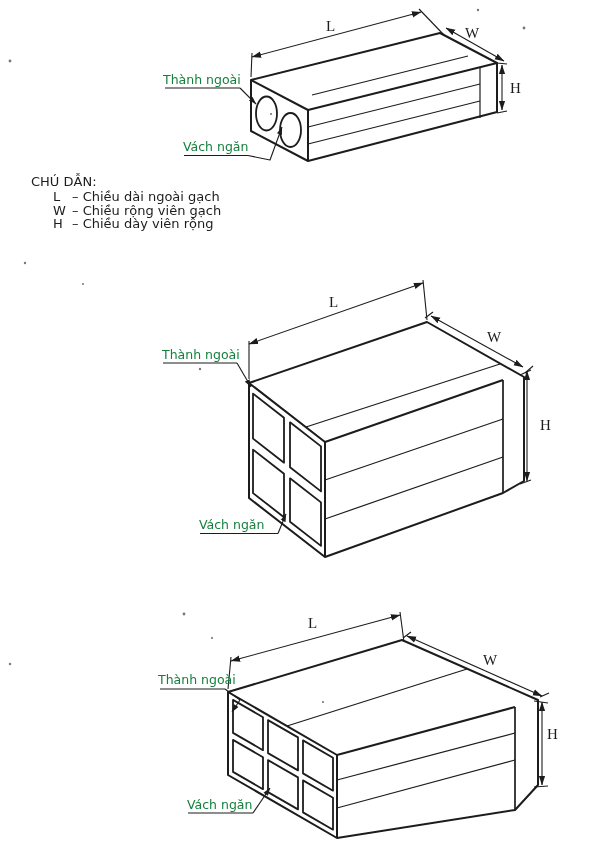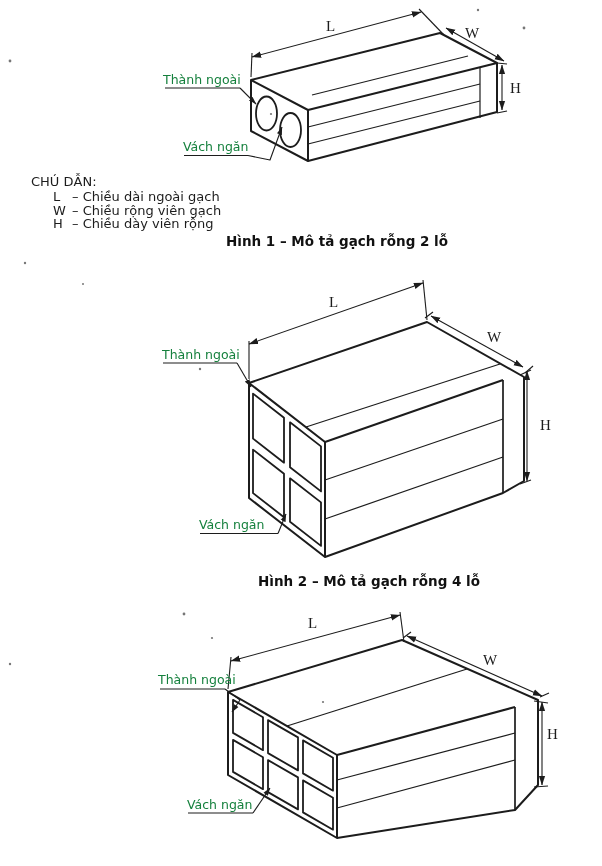--- a/index.html
+++ b/index.html
@@ -178,22 +178,20 @@
         <span class="sym">W</span>
         <span>– Chiều rộng viên gạch</span>
       </div>
       <div class="legend-row">
         <span class="sym">H</span>
         <span>– Chiều dày viên rộng</span>
       </div>
     </div>
   </div>
 
-  <div class="caption" style="left:187px;top:233px;">Hình 1 – Mô tả gạch rỗng 2 lỗ</div>
-  <div class="caption" style="left:219px;top:573px;">Hình 2 – Mô tả gạch rỗng 4 lỗ</div>
 
   <div class="lbl" style="left:162px;top:348px;">Thành ngoài</div>
   <div class="lbl" style="left:199px;top:518px;">Vách ngăn</div>
   <div class="dim" style="left:329px;top:295px;">L</div>
   <div class="dim" style="left:487px;top:330px;">W</div>
   <div class="dim" style="left:540px;top:418px;">H</div>
 
   <div class="lbl" style="left:158px;top:673px;">Thành ngoài</div>
   <div class="lbl" style="left:187px;top:798px;">Vách ngăn</div>
   <div class="dim" style="left:308px;top:616px;">L</div>

